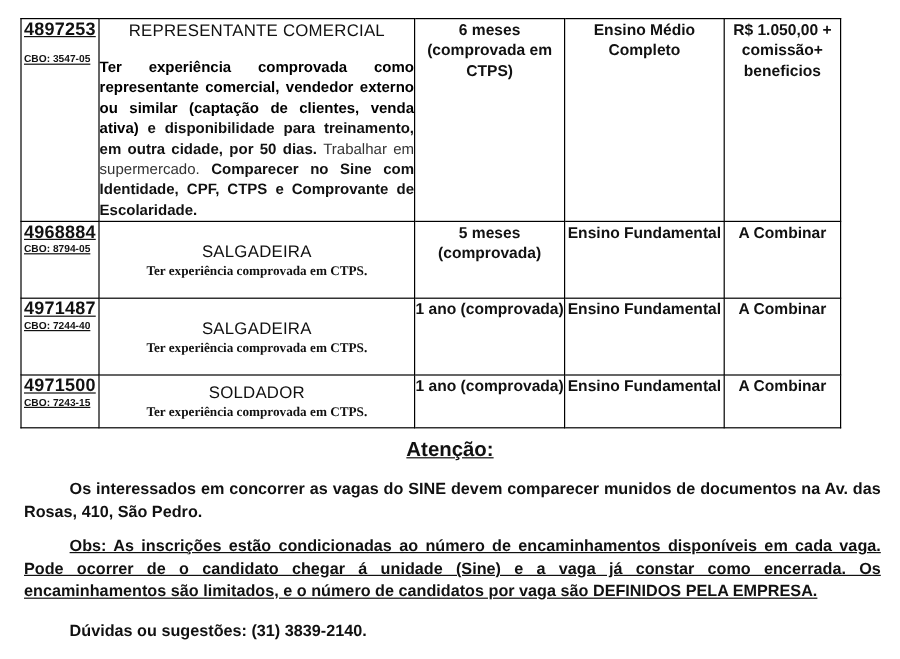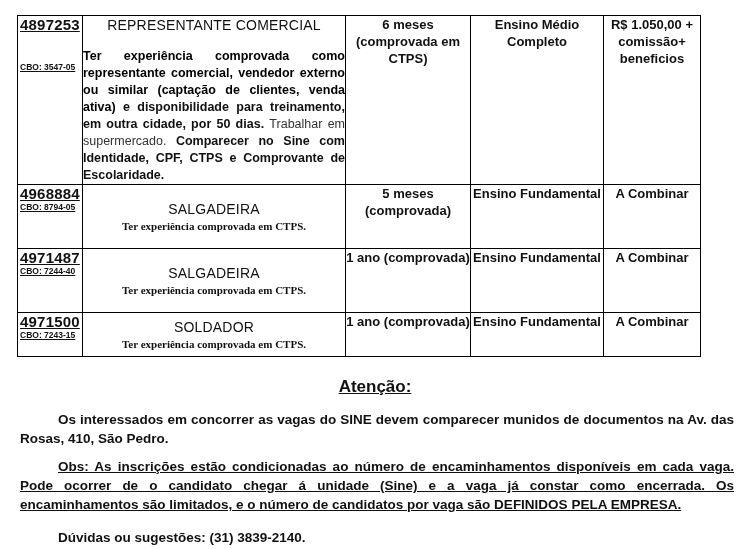--- a/index.html
+++ b/index.html
@@ -36,21 +36,21 @@
   tr.row-2 { height: 64px; }
   tr.row-3 { height: 64px; }
   tr.row-4 { height: 44px; }
 
   
   td.id-cell { padding: 6px 3px 7px 3px; }
   td.id-cell .id-wrap {
     display: flex; flex-direction: column;
     height: 100%;
   }
-  td.id-cell.tall .id-wrap { justify-content: center; gap: 29px; }
+  td.id-cell.tall .id-wrap { justify-content: center; gap: 11px; }
   td.id-cell.short .id-wrap { justify-content: flex-end; }
   .vid {
     font-size: 15px; font-weight: bold;
     text-decoration: underline;
     padding-left: 2px;
     letter-spacing: 0.2px;
     white-space: nowrap;
   }
   .cbo {
     font-size: 8.5px; font-weight: bold;
@@ -94,21 +94,21 @@
     text-align: center;
     font-size: 13px;
     line-height: 17px;
     font-weight: bold;
     padding: 2px 3px;
   }
 
   
   .footer {
     position: absolute;
-    left: 0; right: 0; top: 363px; margin-top: 12px;
+    left: 0; right: 0; top: 363px;
   }
   .attention {
     text-align: center;
     font-size: 17px;
     font-weight: bold;
     text-decoration: underline;
     margin: 2px 0 13px 0;
   }
   .para {
     font-size: 13.5px;

